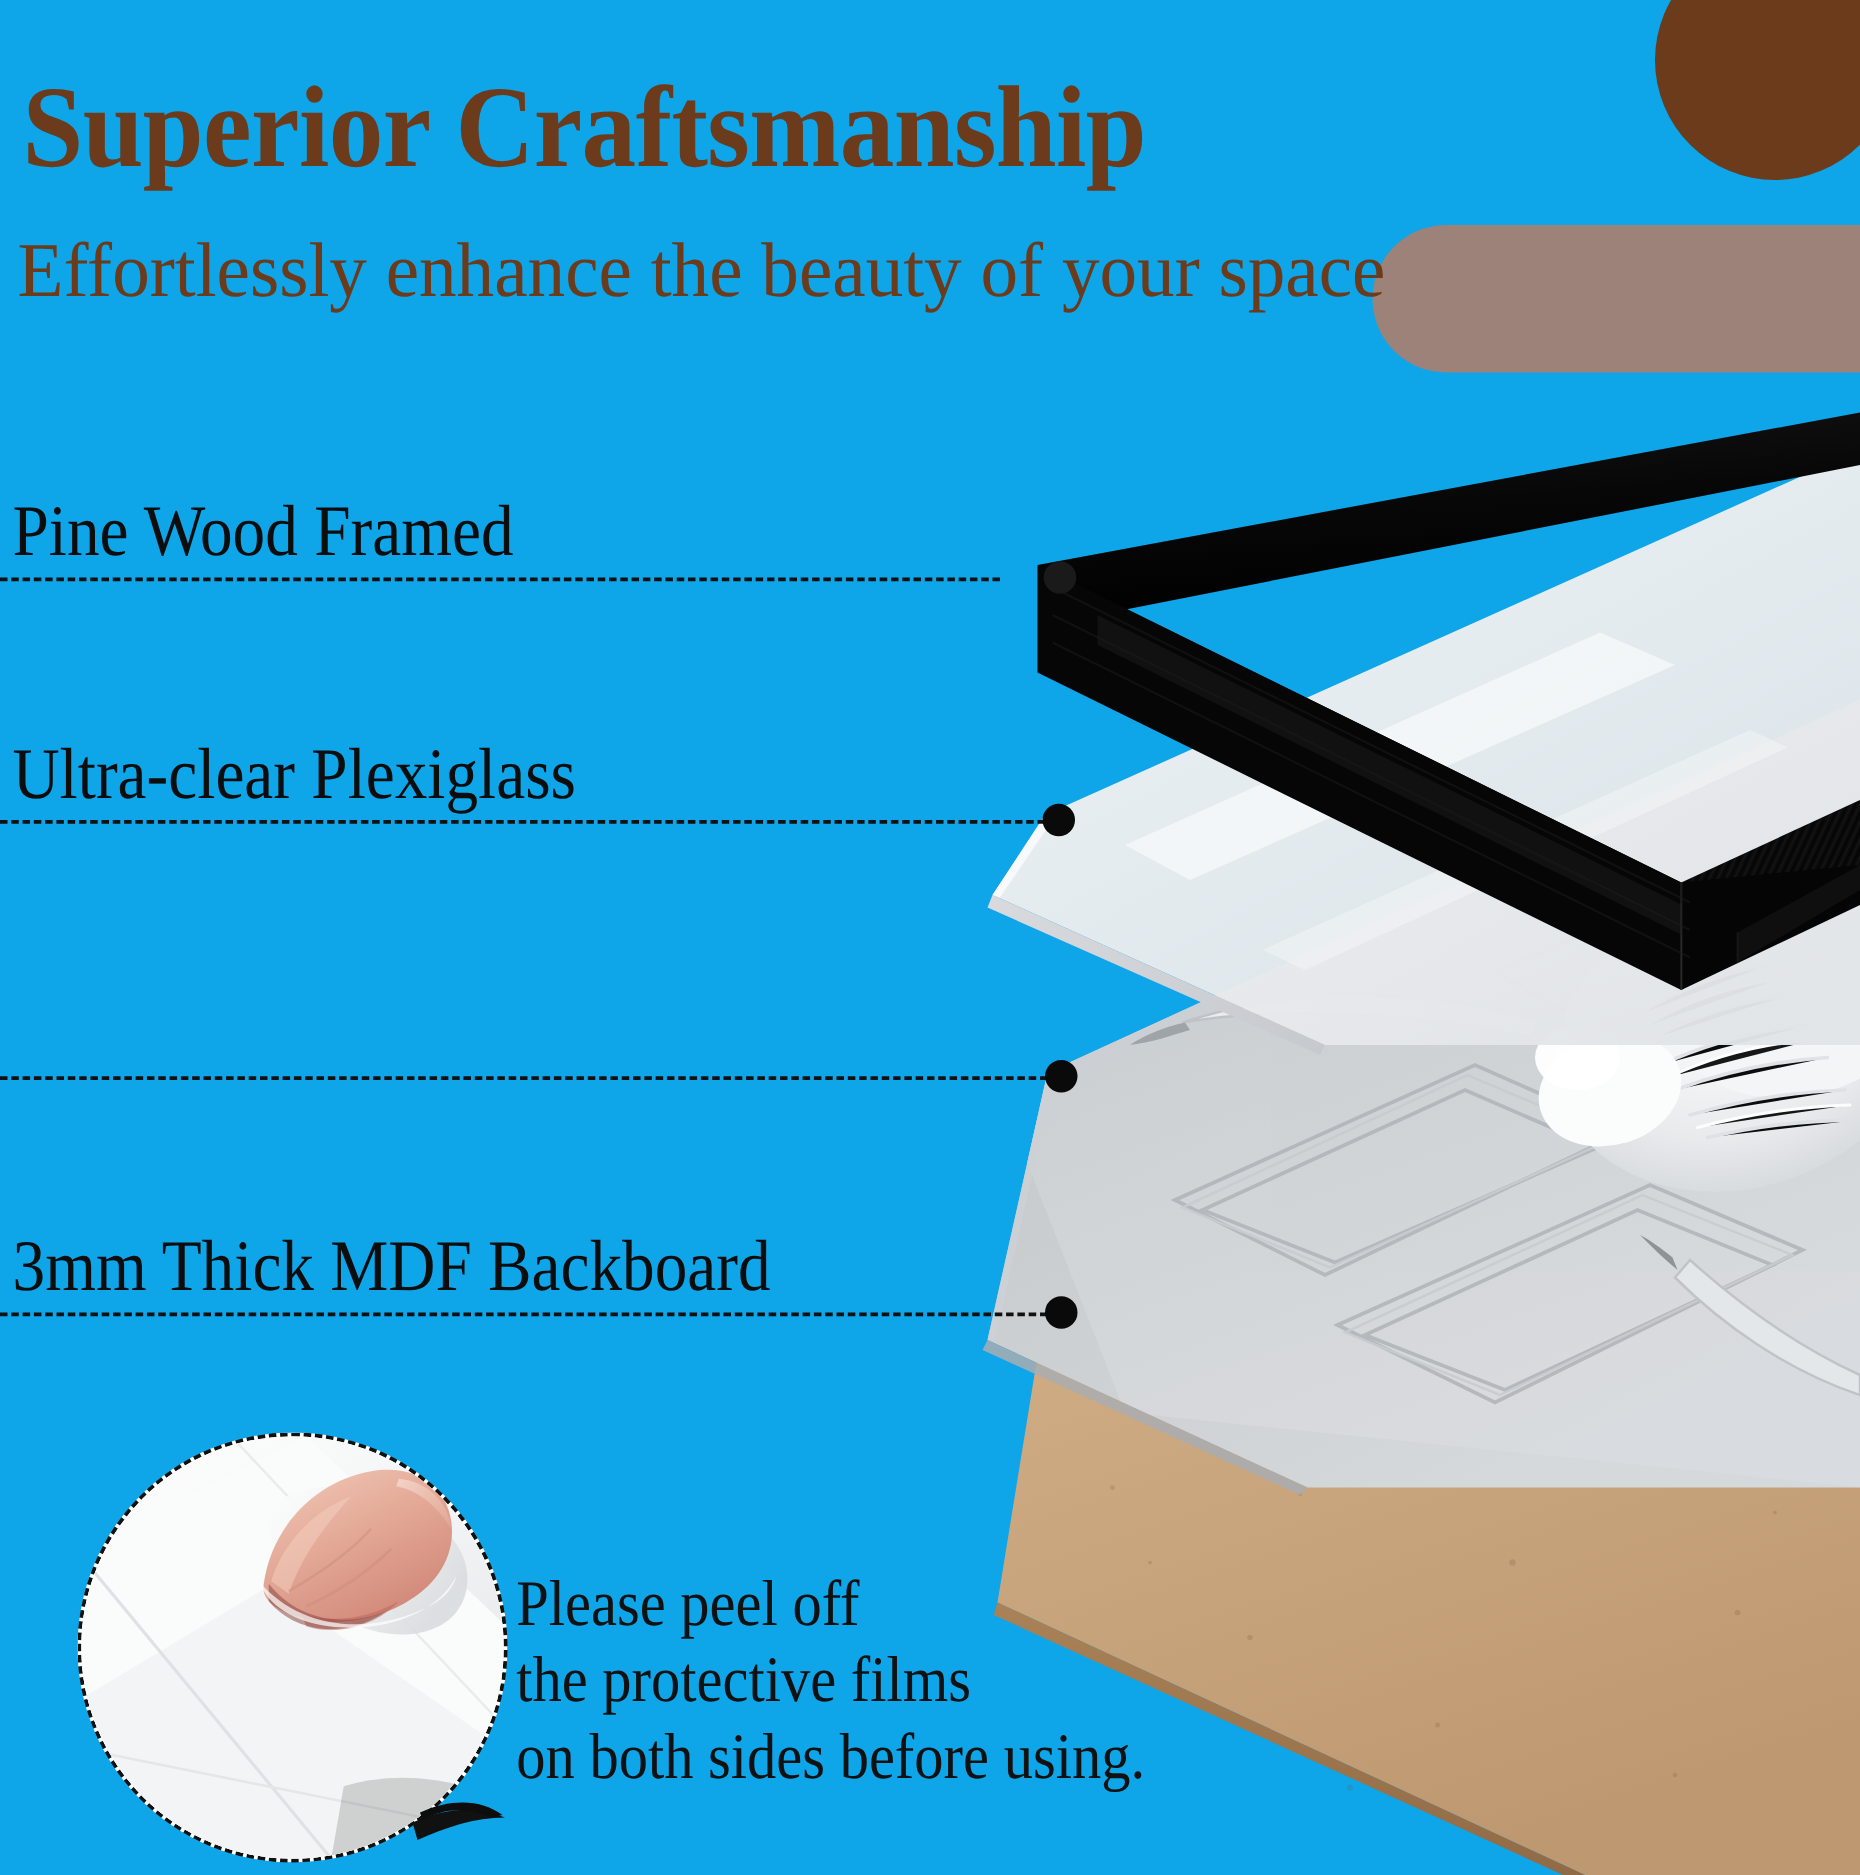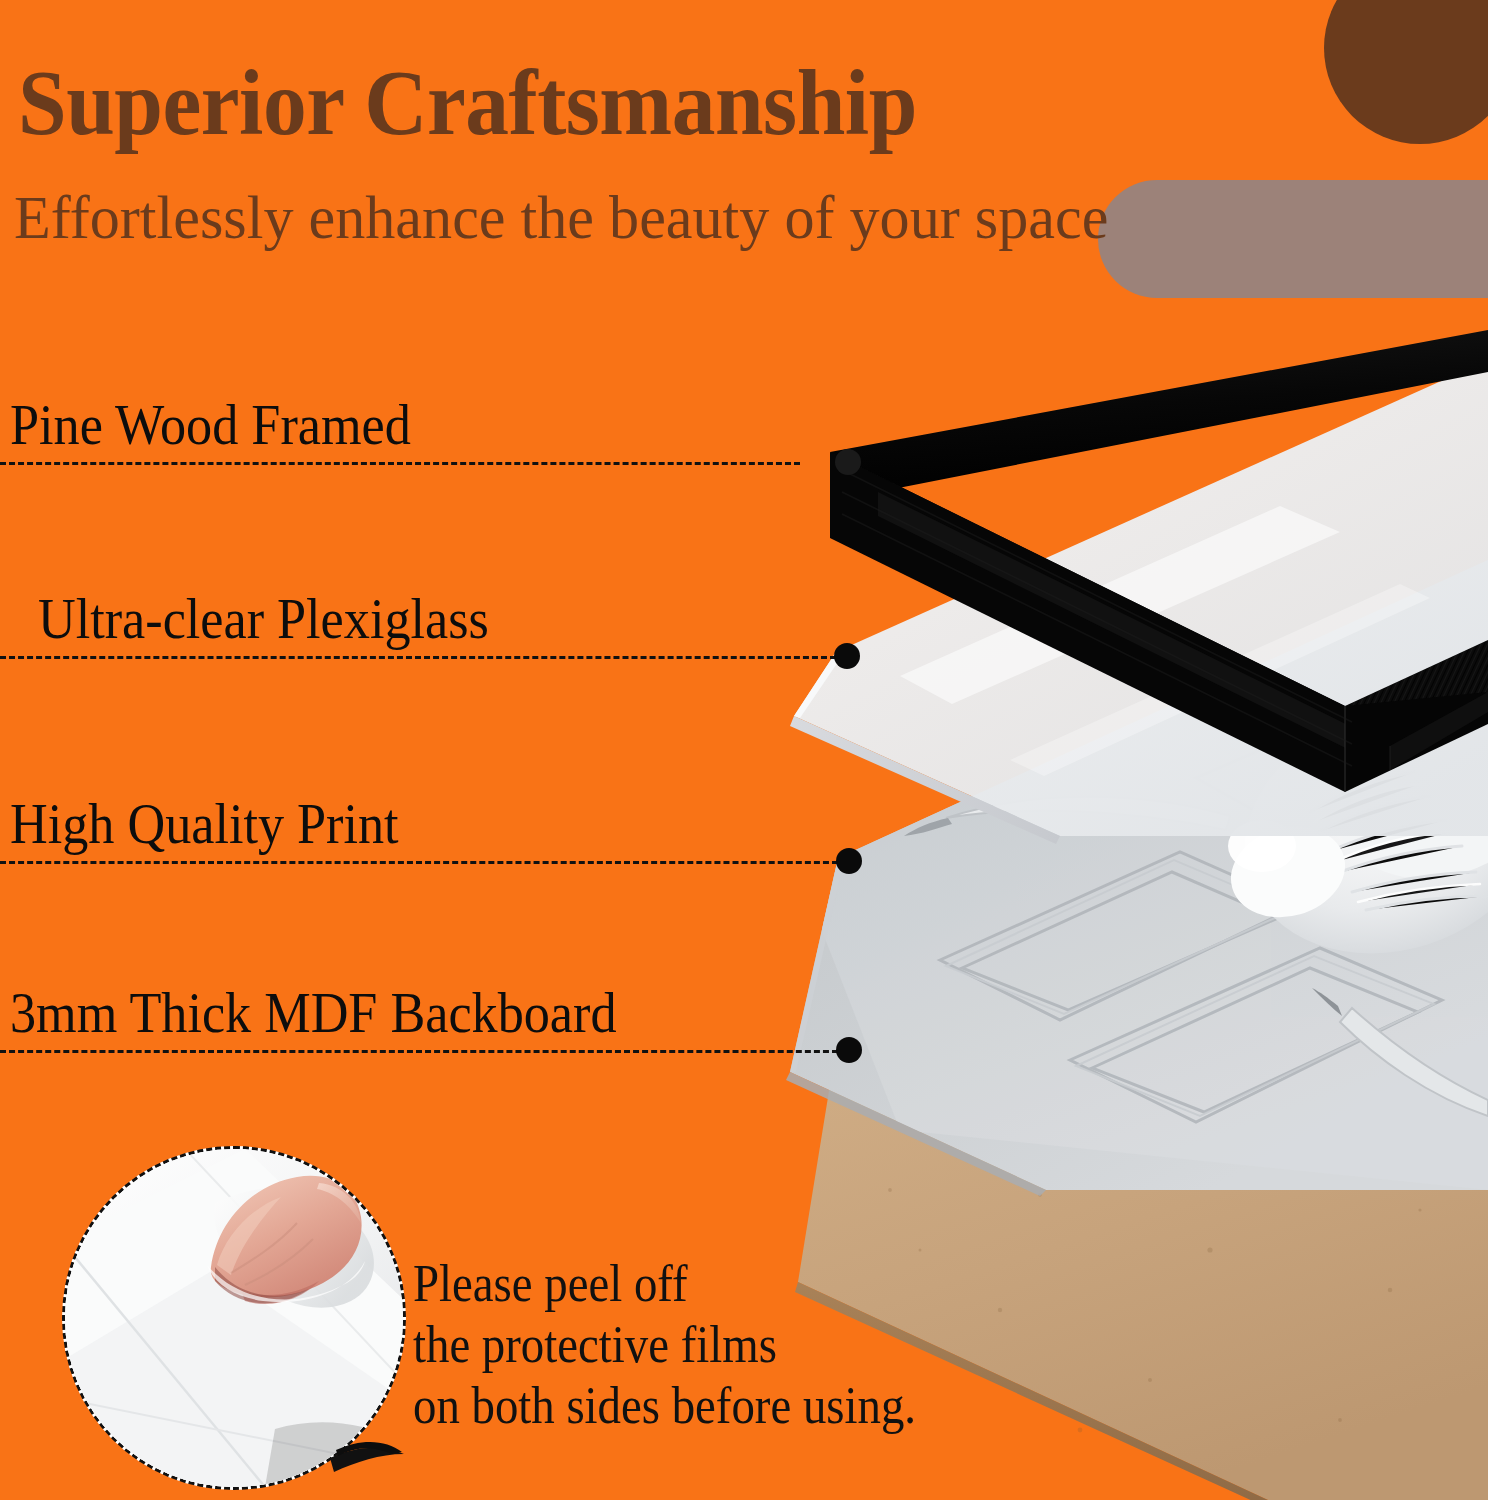--- a/index.html
+++ b/index.html
@@ -13,21 +13,21 @@
     overflow: hidden;
     font-family: "Liberation Serif", "DejaVu Serif", serif;
     position: relative;
   }
 
   #stage {
     position: absolute;
     left: 0; top: 0;
     width: 1488px;
     height: 1500px;
-    background: #f97316;
+    background: #0ea5e9;
     overflow: hidden;
   }
 
   
   .deco-circle {
     position: absolute;
     right: -28px;
     top: -48px;
     width: 192px;
     height: 192px;
@@ -329,29 +329,26 @@
   <div class="subhead">
     <span>Effortlessly enhance the beauty of</span><span>&nbsp;</span><span>your space</span>
   </div>
 
   <div class="callout" style="top:380px; height:84px;">
     <div class="callout-label">Pine Wood Framed</div>
   </div>
   <div class="leader" style="top:462px; width:800px;"></div>
   <div class="leader-dot on-dark" style="left:835px; top:449px;"></div>
 
-  <div class="callout" style="top:574px; height:84px;margin-left:28px;">
+  <div class="callout" style="top:574px; height:84px;">
     <div class="callout-label">Ultra-clear Plexiglass</div>
   </div>
   <div class="leader" style="top:656px; width:836px;"></div>
   <div class="leader-dot" style="left:834px; top:643px;"></div>
 
-  <div class="callout" style="top:779px; height:84px;">
-    <div class="callout-label">High Quality Print</div>
-  </div>
   <div class="leader" style="top:861px; width:838px;"></div>
   <div class="leader-dot" style="left:836px; top:848px;"></div>
 
   <div class="callout" style="top:968px; height:84px;text-decoration:underline;">
     <div class="callout-label">3mm Thick MDF Backboard</div>
   </div>
   <div class="leader" style="top:1050px; width:838px;"></div>
   <div class="leader-dot" style="left:836px; top:1037px;"></div>
 
   <div class="peel-circle">

